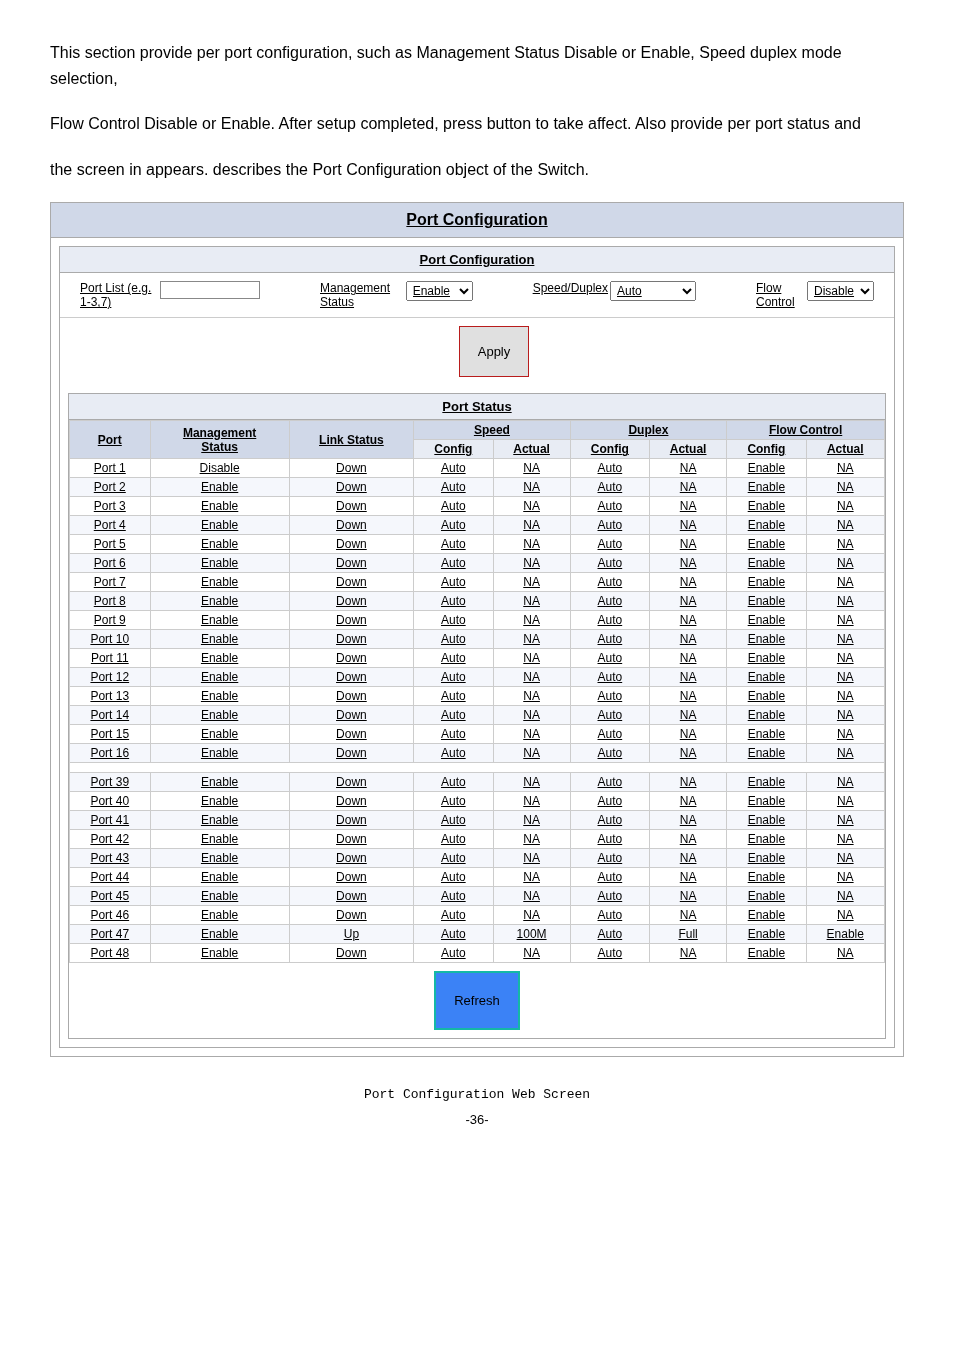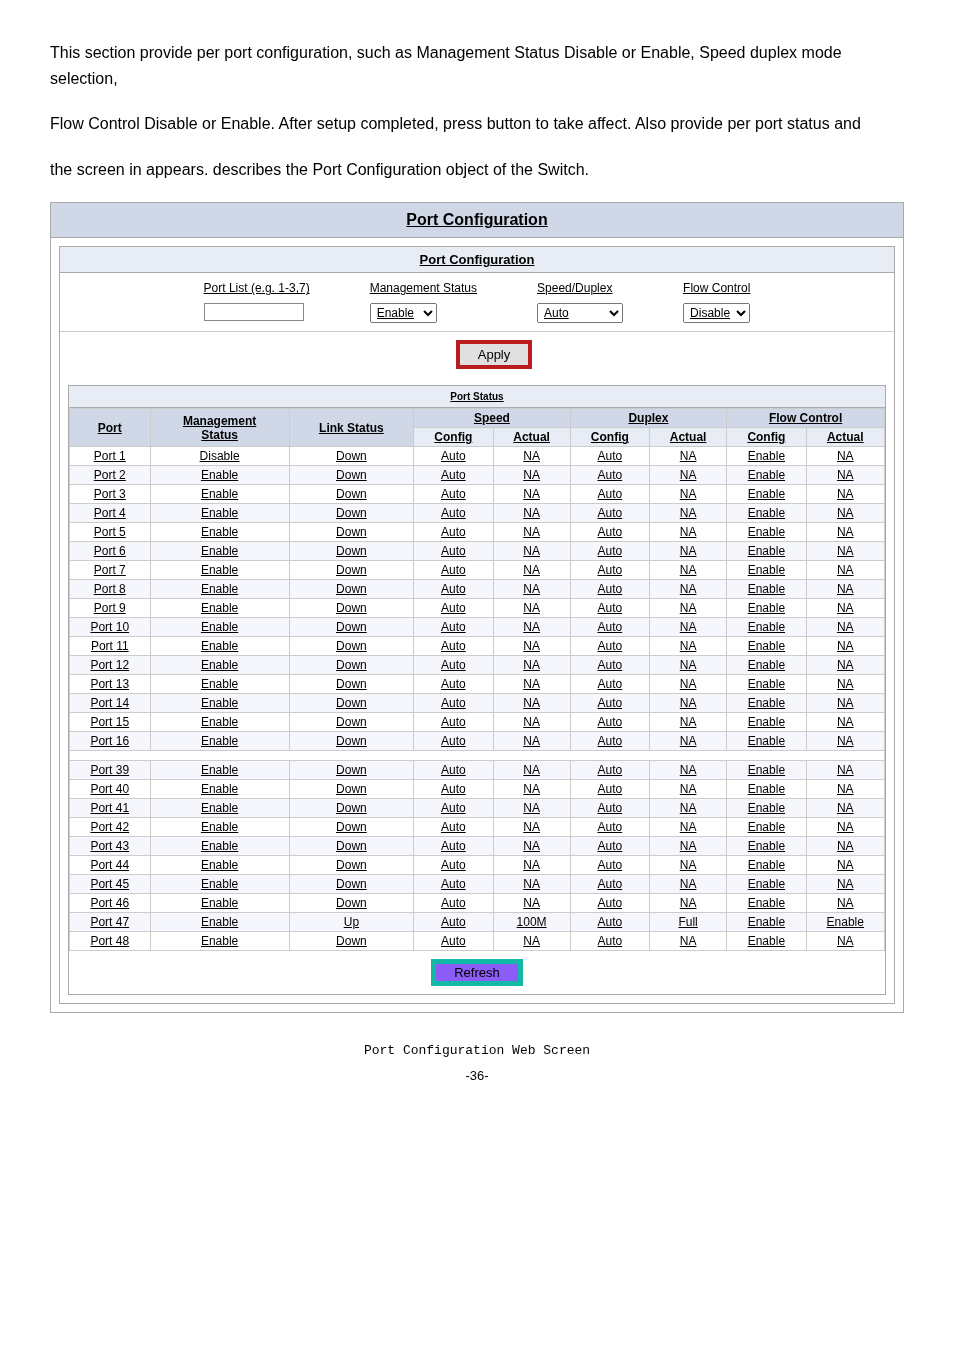--- a/index.html
+++ b/index.html
@@ -45,54 +45,54 @@
     .config-row {
       display: flex;
       justify-content: center;
       align-items: flex-start;
       padding: 8px 20px;
       gap: 60px;
       border-bottom: 1px solid #ccc;
     }
     .config-col {
       display: flex;
-      flex-direction: column;
+      flex-direction: row;
       align-items: flex-start;
-      gap: 8px;
+      gap: 2px;
     }
     .config-col label {
       font-size: 12px;
       font-weight: normal;
     }
     .config-col select {
       font-size: 12px;
       padding: 1px 2px;
     }
     .apply-row {
       text-align: center;
       padding: 8px;
     }
     .apply-btn {
       background: #e0e0e0;
-      border: 4px solid #b91c1c;
-      padding: 3px 18px;
+      border: 1px solid #b91c1c;
+      padding: 17px 18px;
       font-size: 13px;
       cursor: pointer;
       margin-left: 34px;
     }
     
     .port-status-section {
       border: 1px solid #aaa;
       margin: 8px;
     }
     .port-status-title {
       background: #e8ecf4;
       text-align: center;
       font-weight: bold;
-      font-size: 10px;
+      font-size: 13px;
       padding: 5px;
       border-bottom: 1px solid #aaa;
     }
     table.port-table {
       width: 100%;
       border-collapse: collapse;
       font-size: 12px;
     }
     table.port-table th, table.port-table td {
       border: 1px solid #ccc;
@@ -116,23 +116,23 @@
     .gap-row td {
       border: none;
       height: 10px;
       background: #fff;
     }
     .refresh-row {
       text-align: center;
       padding: 8px;
     }
     .refresh-btn {
-      background: #8b5cf6;
-      border: 5px solid #14b8a6;
-      padding: 1px 18px;
+      background: #3b82f6;
+      border: 2px solid #14b8a6;
+      padding: 20px 18px;
       font-size: 13px;
       cursor: pointer;
     }
     .footer-caption {
       text-align: center;
       font-size: 13px;
       margin-top: 16px;
       margin-bottom: 10px;
       font-family: Liberation Mono, monospace;
     }

